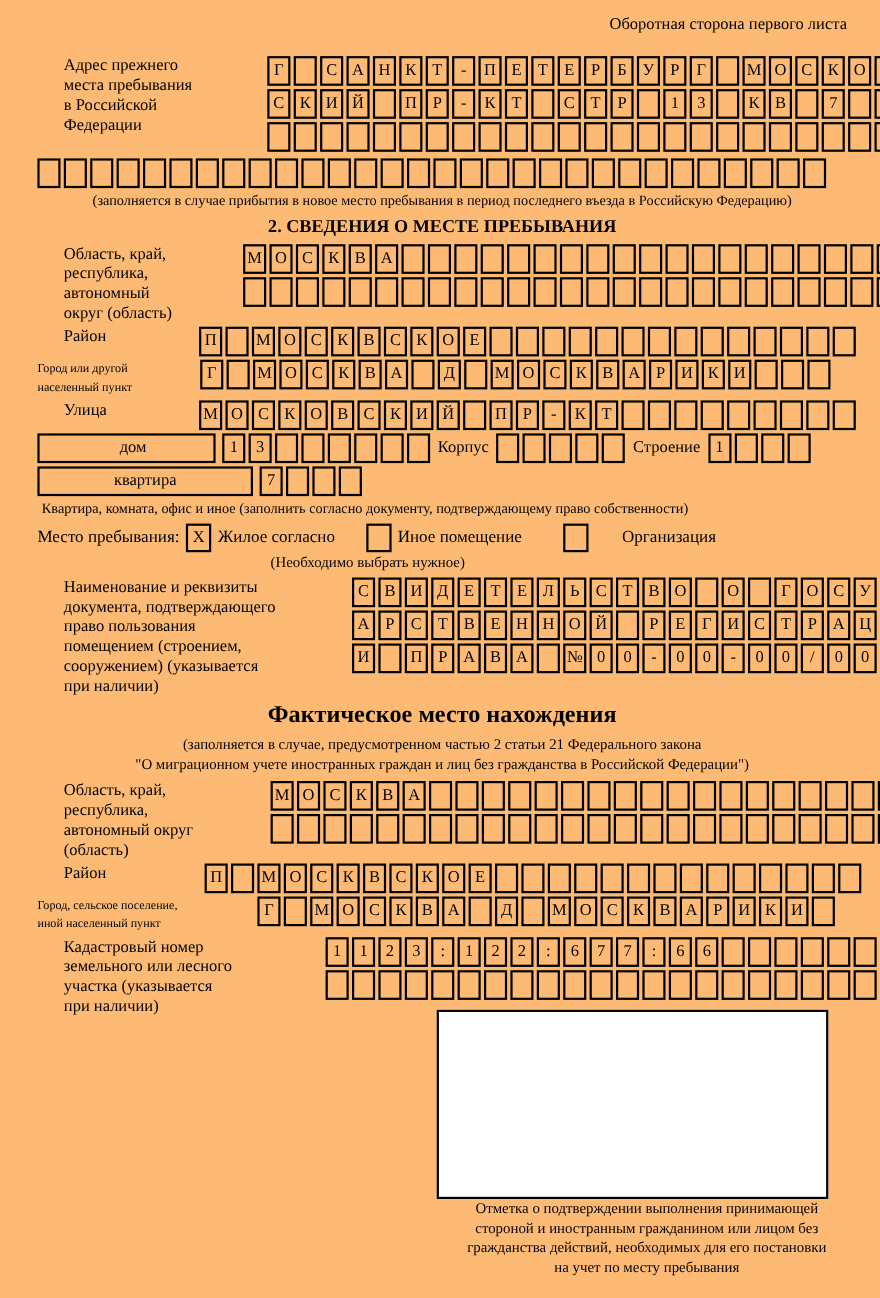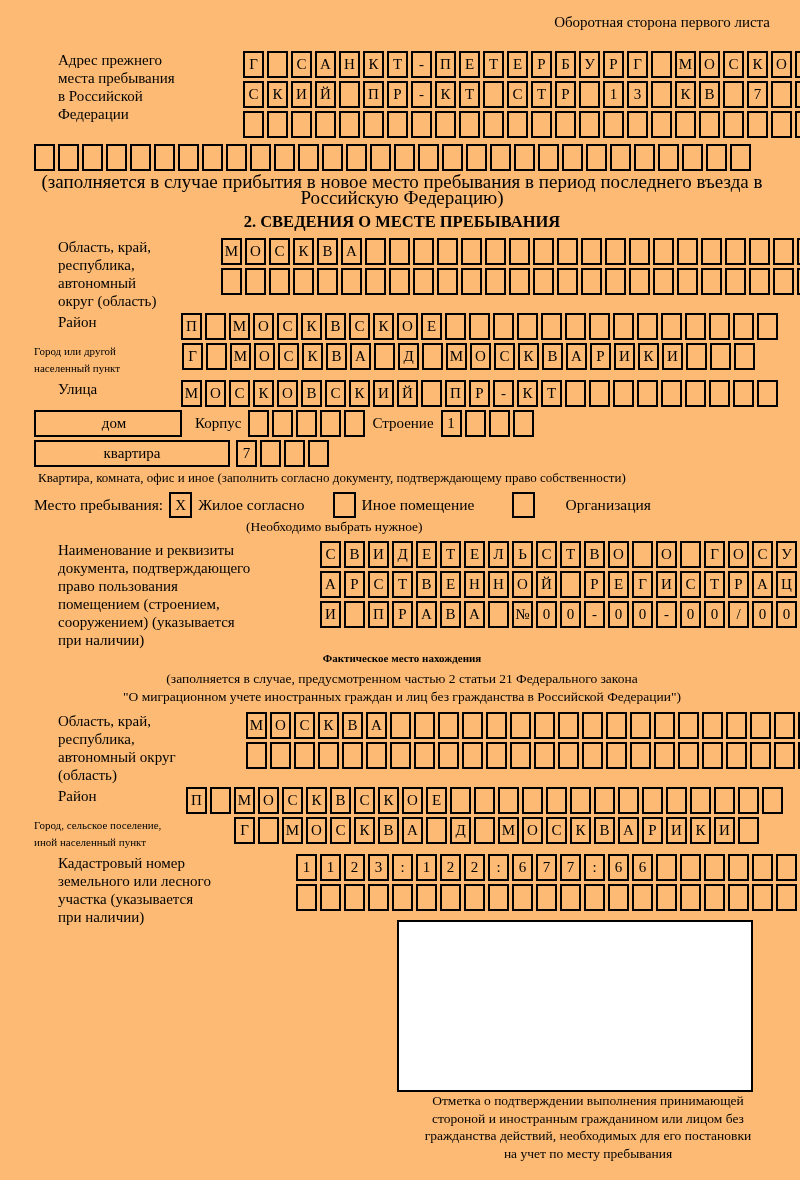--- a/index.html
+++ b/index.html
@@ -18,27 +18,27 @@
   .cell{
     display:inline-block;box-sizing:border-box;width:21px;height:27px;
     border:2px solid #000;margin-right:3px;text-align:center;
     font-size:15px;line-height:23px;vertical-align:top;color:#000;
   }
   .cells .cell:last-child{margin-right:0;}
   .named-box{
     display:inline-block;box-sizing:border-box;height:27px;border:2px solid #000;
     text-align:center;font-size:15px;line-height:23px;vertical-align:top;
   }
-  .dom-box{width:148px;margin-right:6px;padding-left:12px;}
+  .dom-box{width:162px;margin-right:6px;padding-left:12px;}
   .kv-box{width:196px;margin-right:6px;}
   .inline-label{font-size:15px;line-height:27px;margin:0 7px;display:inline-block;vertical-align:top;}
-  .caption{font-size:19px;text-align:center;margin:1px 0 5px;line-height:16px;}
+  .caption{font-size:13px;text-align:center;margin:1px 0 5px;line-height:16px;}
   .caption-left{font-size:13px;margin:1px 0 5px 4px;line-height:16px;}
   .sec-title{font-size:16.5px;font-weight:bold;text-align:center;margin:6px 0 6px;}
-  .fact-title{font-size:11px;font-weight:bold;text-align:center;margin:0 0 6px;}
+  .fact-title{font-size:22px;font-weight:bold;text-align:center;margin:0 0 6px;}
   .fact-note{font-size:13.5px;text-align:center;line-height:18px;margin-bottom:6px;}
   .mesto-row{font-size:15.5px;line-height:27px;margin-bottom:1px;display:flex;align-items:center;}
   .cbox{
     display:inline-block;box-sizing:border-box;width:23px;height:26px;border:2px solid #000;
     text-align:center;font-size:15px;line-height:22px;vertical-align:middle;
   }
   .mesto-note{font-size:13.5px;margin:0 0 6px 212px;}
   .kadastr-wrap{position:relative;height:238px;}
   .stamp-box{
     position:absolute;left:363px;top:66px;width:356px;height:172px;
@@ -85,20 +85,21 @@
     <div class="cells"><span class="cell">Г</span><span class="cell"></span><span class="cell">М</span><span class="cell">О</span><span class="cell">С</span><span class="cell">К</span><span class="cell">В</span><span class="cell">А</span><span class="cell"></span><span class="cell">Д</span><span class="cell"></span><span class="cell">М</span><span class="cell">О</span><span class="cell">С</span><span class="cell">К</span><span class="cell">В</span><span class="cell">А</span><span class="cell">Р</span><span class="cell">И</span><span class="cell">К</span><span class="cell">И</span><span class="cell"></span><span class="cell"></span><span class="cell"></span></div>
   </div>
 
   <div class="field">
     <div class="flabel" style="width:123px">Улица</div>
     <div class="cells"><span class="cell">М</span><span class="cell">О</span><span class="cell">С</span><span class="cell">К</span><span class="cell">О</span><span class="cell">В</span><span class="cell">С</span><span class="cell">К</span><span class="cell">И</span><span class="cell">Й</span><span class="cell"></span><span class="cell">П</span><span class="cell">Р</span><span class="cell">-</span><span class="cell">К</span><span class="cell">Т</span><span class="cell"></span><span class="cell"></span><span class="cell"></span><span class="cell"></span><span class="cell"></span><span class="cell"></span><span class="cell"></span><span class="cell"></span><span class="cell"></span></div>
   </div>
 
   <div class="field">
     <span class="named-box dom-box">дом</span>
+    <span class="cells"><span class="cell">1</span><span class="cell">3</span><span class="cell"></span><span class="cell"></span><span class="cell"></span><span class="cell"></span><span class="cell"></span><span class="cell"></span></span>
     <span class="inline-label">Корпус</span>
     <span class="cells"><span class="cell"></span><span class="cell"></span><span class="cell"></span><span class="cell"></span><span class="cell"></span></span>
     <span class="inline-label">Строение</span>
     <span class="cells"><span class="cell">1</span><span class="cell"></span><span class="cell"></span><span class="cell"></span></span>
   </div>
 
   <div class="field">
     <span class="named-box kv-box">квартира</span>
     <span class="cells"><span class="cell">7</span><span class="cell"></span><span class="cell"></span><span class="cell"></span></span>
   </div>

